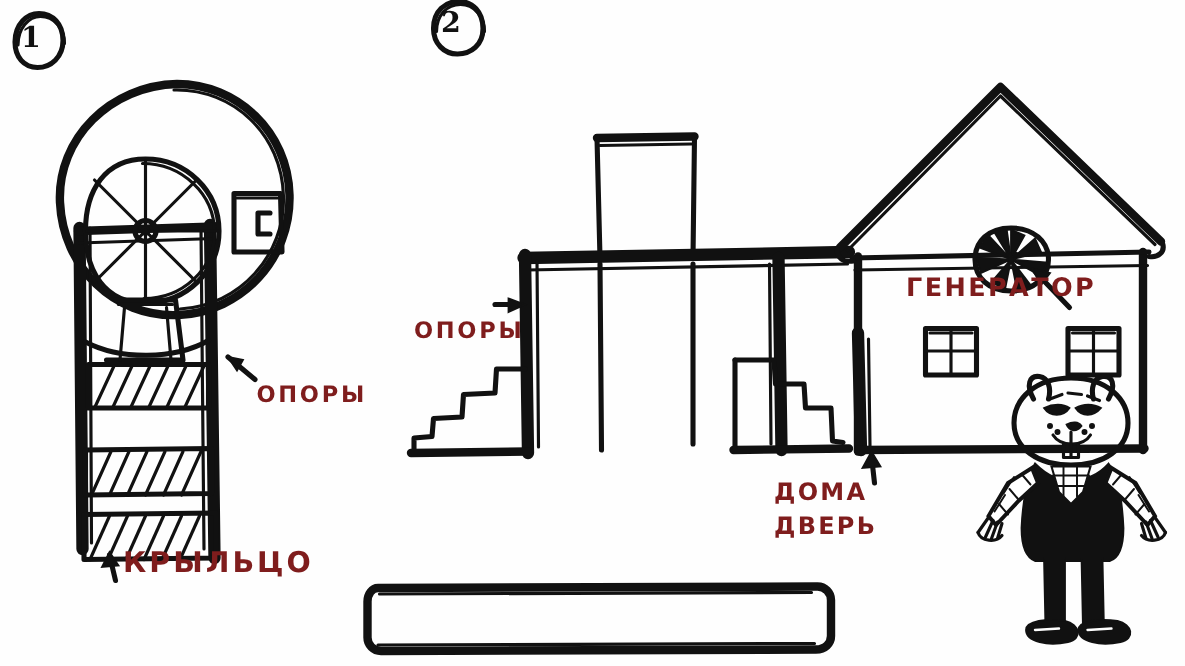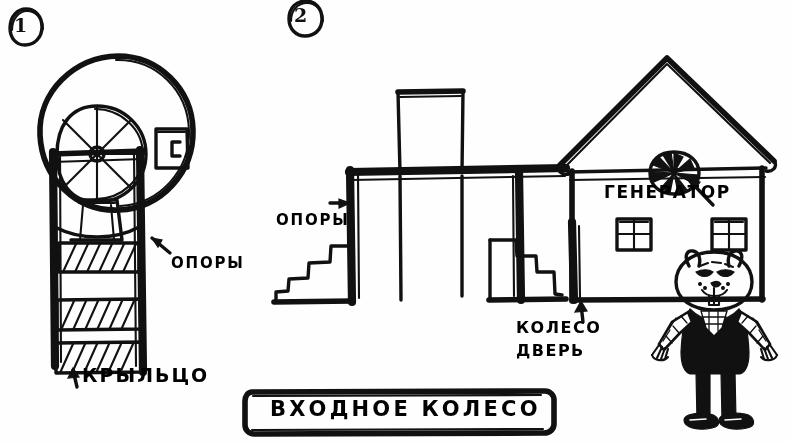--- a/index.html
+++ b/index.html
@@ -16,21 +16,21 @@
     fill:none;stroke:#111111;stroke-linecap:round;stroke-linejoin:round;
   }
   .thin{stroke-width:2.1;}
   .med{stroke-width:3.4;}
   .thick{stroke-width:5.6;}
   .xthick{stroke-width:8.2;}
   .solidfill{fill:#111111;stroke:#111111;stroke-width:1.2;}
 
   .inklabel{
     position:absolute;
-    color:#000000;
+    color:#7f1d1d;
     font-family:"DejaVu Sans", sans-serif;
     font-weight:700;
     letter-spacing:1.4px;
     white-space:nowrap;
     line-height:1;
     -webkit-font-smoothing:none;
   }
   .lbl-opory1{left:171px;top:256px;font-size:15px;letter-spacing:1.8px;}
   .lbl-krylco{left:82px;top:366px;font-size:19px;letter-spacing:2.0px;}
   .lbl-opory2{left:276px;top:213px;font-size:15px;letter-spacing:1.8px;}
@@ -386,19 +386,18 @@
   <div class="num num2">2</div>
 
   <div class="inklabel lbl-opory1">ОПОРЫ</div>
 
   <div class="inklabel lbl-krylco">КРЫЛЬЦО</div>
 
   <div class="inklabel lbl-opory2">ОПОРЫ</div>
 
   <div class="inklabel lbl-gener">ГЕНЕРАТОР</div>
 
-  <div class="inklabel lbl-dver">КОЛЕСО</div>
+  <div class="inklabel lbl-dver">ДОМА</div>
 
   <div class="inklabel lbl-doma">ДВЕРЬ</div>
 
-  <div class="inklabel caption-text">ВХОДНОЕ КОЛЕСО</div>
 
 </div>
 
 </body></html>

